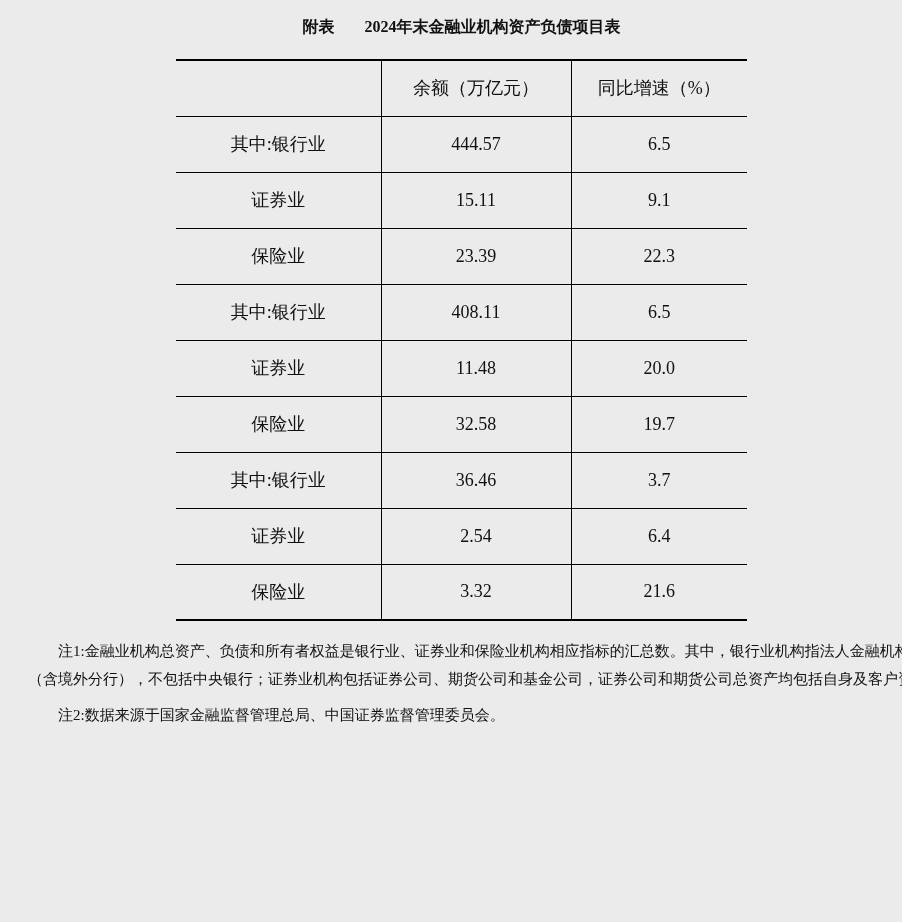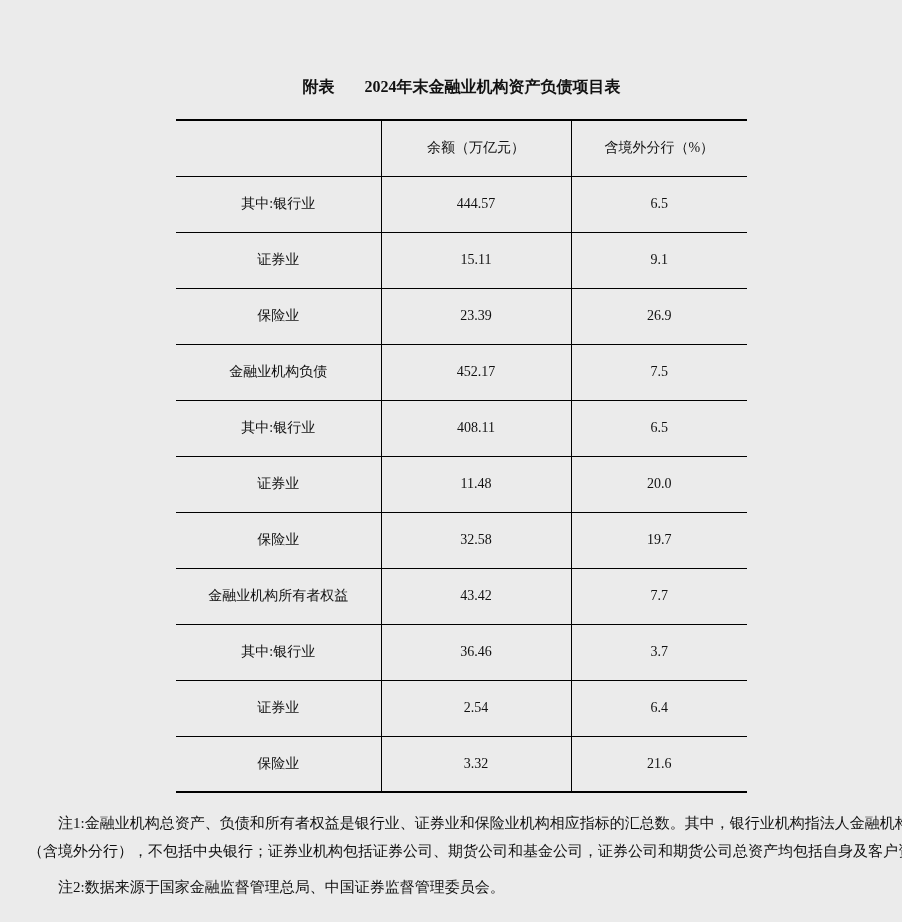--- a/index.html
+++ b/index.html
@@ -7,41 +7,40 @@
     width: 902px;
     height: 922px;
     background: #ebebeb;
     overflow: hidden;
     font-family: "Liberation Serif", "DejaVu Serif", serif;
     color: #111;
   }
   .title {
     margin-left: 176px;
     width: 571px;
-    padding-top: 29px;
+    padding-top: 17px;
     text-align: center;
     font-size: 16px;
     font-weight: bold;
     line-height: 20px;
     white-space: nowrap;
-    margin-top: 48px;
   }
   .title .prefix { margin-right: 30px; }
   .table-wrap {
     margin-left: 176px;
     margin-top: 22px;
     width: 571px;
   }
   table.main-table {
     width: 571px;
     border-collapse: collapse;
     table-layout: fixed;
     border-top: 2px solid #000;
     border-bottom: 2px solid #000;
-    font-size: 14px;
+    font-size: 18px;
   }
   table.main-table col.c1 { width: 205px; }
   table.main-table col.c2 { width: 190px; }
   table.main-table col.c3 { width: 176px; }
   table.main-table th,
   table.main-table td {
     height: 56px;
     text-align: center;
     vertical-align: middle;
     font-weight: normal;
@@ -70,63 +69,53 @@
   <table class="main-table">
     <colgroup>
         <col class="c1">
         <col class="c2">
         <col class="c3">
       </colgroup>
     <thead>
       <tr>
         <th></th>
         <th class="vline">余额（万亿元）</th>
-        <th class="vline">含境外分行（%）</th>
+        <th class="vline">同比增速（%）</th>
       </tr>
     </thead>
     <tbody>
       <tr>
         <td>其中:银行业</td>
         <td class="vline">444.57</td>
         <td class="vline">6.5</td>
       </tr>
       <tr>
         <td>证券业</td>
         <td class="vline">15.11</td>
         <td class="vline">9.1</td>
       </tr>
       <tr>
         <td>保险业</td>
         <td class="vline">23.39</td>
-        <td class="vline">26.9</td>
-      </tr>
-      <tr>
-        <td>金融业机构负债</td>
-        <td class="vline">452.17</td>
-        <td class="vline">7.5</td>
+        <td class="vline">22.3</td>
       </tr>
       <tr>
         <td>其中:银行业</td>
         <td class="vline">408.11</td>
         <td class="vline">6.5</td>
       </tr>
       <tr>
         <td>证券业</td>
         <td class="vline">11.48</td>
         <td class="vline">20.0</td>
       </tr>
       <tr>
         <td>保险业</td>
         <td class="vline">32.58</td>
         <td class="vline">19.7</td>
-      </tr>
-      <tr>
-        <td>金融业机构所有者权益</td>
-        <td class="vline">43.42</td>
-        <td class="vline">7.7</td>
       </tr>
       <tr>
         <td>其中:银行业</td>
         <td class="vline">36.46</td>
         <td class="vline">3.7</td>
       </tr>
       <tr>
         <td>证券业</td>
         <td class="vline">2.54</td>
         <td class="vline">6.4</td>

